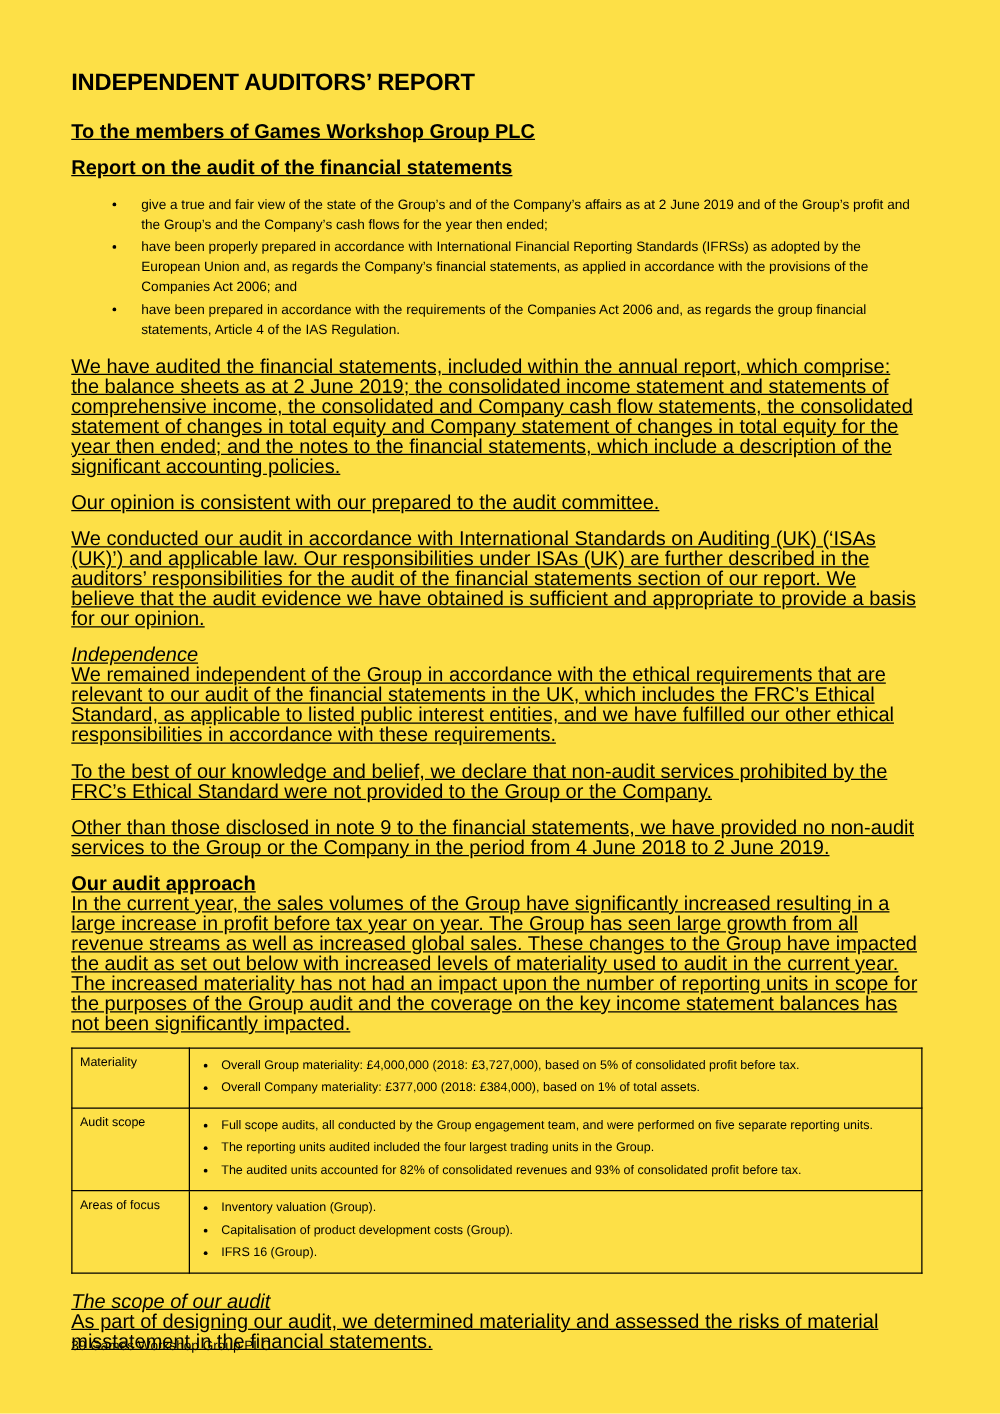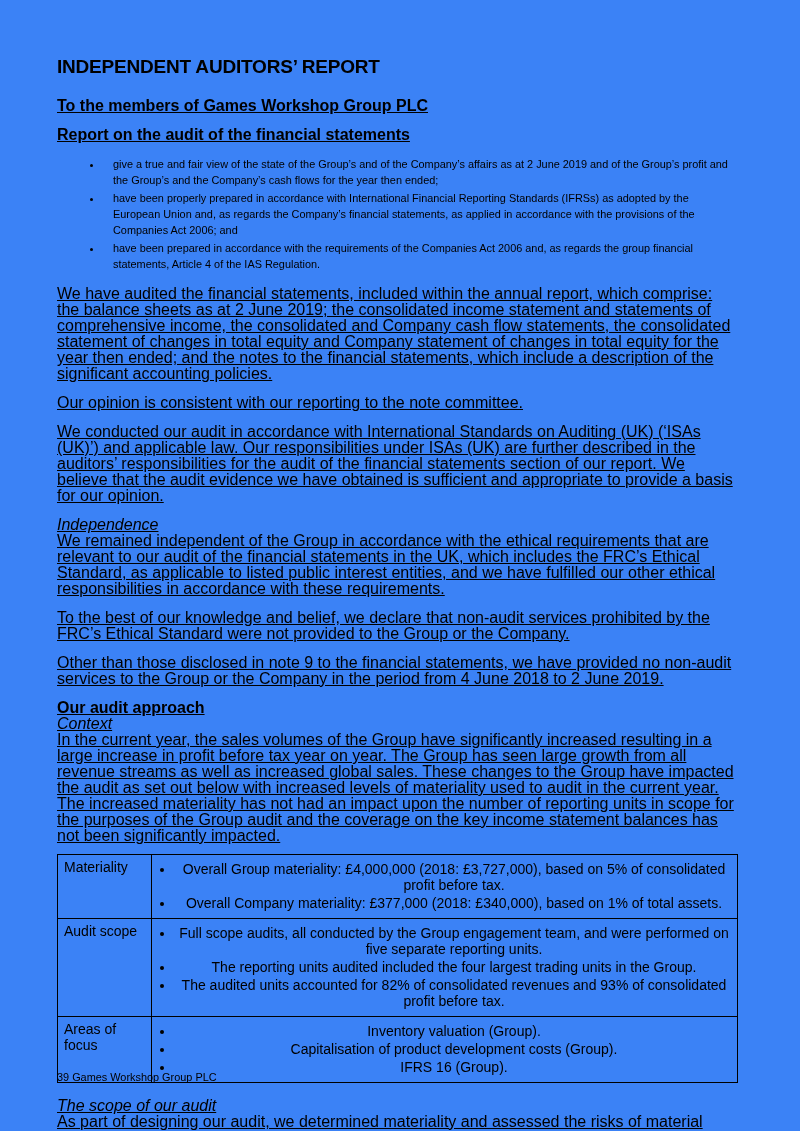--- a/index.html
+++ b/index.html
@@ -1,21 +1,21 @@
 <!DOCTYPE html>
 <html><head>
 <meta charset="utf-8">
 <style>
   * { box-sizing: border-box; }
   html, body { margin: 0; padding: 0; background: #ffffff; }
   .page {
     position: relative;
     width: 800px;
     height: 1131px;
-    background: #3b82f6;
+    background: #fde047;
     color: #000000;
     font-family: "Liberation Sans", sans-serif;
     overflow: hidden;
   }
   .content {
     position: absolute;
     left: 57px;
     top: 56px;
     width: 681px;
   }
@@ -47,27 +47,27 @@
   .ovh { margin-bottom: 6px; }
   table.overview {
     border-collapse: collapse;
     width: 681px;
     margin: 0 0 15px 0;
     table-layout: fixed;
   }
   table.overview td {
     border: 1px solid #000000;
     vertical-align: top;
-    font-size: 14px;
+    font-size: 10px;
     line-height: 16px;
     padding: 4px 6px 5px 6px;
   }
   table.overview td.lbl { width: 94px; }
   table.overview ul { margin: 0; padding-left: 17px; }
-  table.overview li { margin: 2px 0; padding-left: 2px; text-align: center; }
+  table.overview li { margin: 2px 0; padding-left: 2px; }
   .footer {
     position: absolute;
     left: 57px;
     top: 1070px;
     font-size: 10.9px;
     line-height: 14px;
     font-weight: 400;
   }
 </style>
 </head>
@@ -83,42 +83,41 @@
     <p class="bh">Report on the audit of the financial statements</p>
 
 
     <ul class="doc-bullets">
         <li>give a true and fair view of the state of the Group’s and of the Company’s affairs as at 2 June 2019 and of the Group’s profit and the Group’s and the Company’s cash flows for the year then ended;</li>
         <li>have been properly prepared in accordance with International Financial Reporting Standards (IFRSs) as adopted by the European Union and, as regards the Company’s financial statements, as applied in accordance with the provisions of the Companies Act 2006; and</li>
         <li>have been prepared in accordance with the requirements of the Companies Act 2006 and, as regards the group financial statements, Article 4 of the IAS Regulation.</li>
       </ul>
 
     <p>We have audited the financial statements, included within the annual report, which comprise: the balance sheets as at 2 June 2019; the consolidated income statement and statements of comprehensive income, the consolidated and Company cash flow statements, the consolidated statement of changes in total equity and Company statement of changes in total equity for the year then ended; and the notes to the financial statements, which include a description of the significant accounting policies.</p>
-    <p>Our opinion is consistent with our reporting to the note committee.</p>
+    <p>Our opinion is consistent with our prepared to the audit committee.</p>
 
     <p>We conducted our audit in accordance with International Standards on Auditing (UK) (‘ISAs (UK)’) and applicable law. Our responsibilities under ISAs (UK) are further described in the auditors’ responsibilities for the audit of the financial statements section of our report. We believe that the audit evidence we have obtained is sufficient and appropriate to provide a basis for our opinion.</p>
 
     <p class="ih tight">Independence</p>
     <p>We remained independent of the Group in accordance with the ethical requirements that are relevant to our audit of the financial statements in the UK, which includes the FRC’s Ethical Standard, as applicable to listed public interest entities, and we have fulfilled our other ethical responsibilities in accordance with these requirements.</p>
     <p>To the best of our knowledge and belief, we declare that non-audit services prohibited by the FRC’s Ethical Standard were not provided to the Group or the Company.</p>
     <p>Other than those disclosed in note 9 to the financial statements, we have provided no non-audit services to the Group or the Company in the period from 4 June 2018 to 2 June 2019.</p>
 
     <p class="bh tight">Our audit approach</p>
-    <p class="ih tight">Context</p>
     <p class="ctx">In the current year, the sales volumes of the Group have significantly increased resulting in a large increase in profit before tax year on year. The Group has seen large growth from all revenue streams as well as increased global sales. These changes to the Group have impacted the audit as set out below with increased levels of materiality used to audit in the current year. The increased materiality has not had an impact upon the number of reporting units in scope for the purposes of the Group audit and the coverage on the key income statement balances has not been significantly impacted.</p>
 
 
     <table class="overview">
       <tbody>
           <tr>
         <td class="lbl">Materiality</td>
         <td>
           <ul>
                 <li>Overall Group materiality: £4,000,000 (2018: £3,727,000), based on 5% of consolidated profit before tax.</li>
-                <li>Overall Company materiality: £377,000 (2018: £340,000), based on 1% of total assets.</li>
+                <li>Overall Company materiality: £377,000 (2018: £384,000), based on 1% of total assets.</li>
               </ul>
         </td>
       </tr>
       <tr>
         <td class="lbl">Audit scope</td>
         <td>
           <ul>
                 <li>Full scope audits, all conducted by the Group engagement team, and were performed on five separate reporting units.</li>
                 <li>The reporting units audited included the four largest trading units in the Group.</li>
                 <li>The audited units accounted for 82% of consolidated revenues and 93% of consolidated profit before tax.</li>

